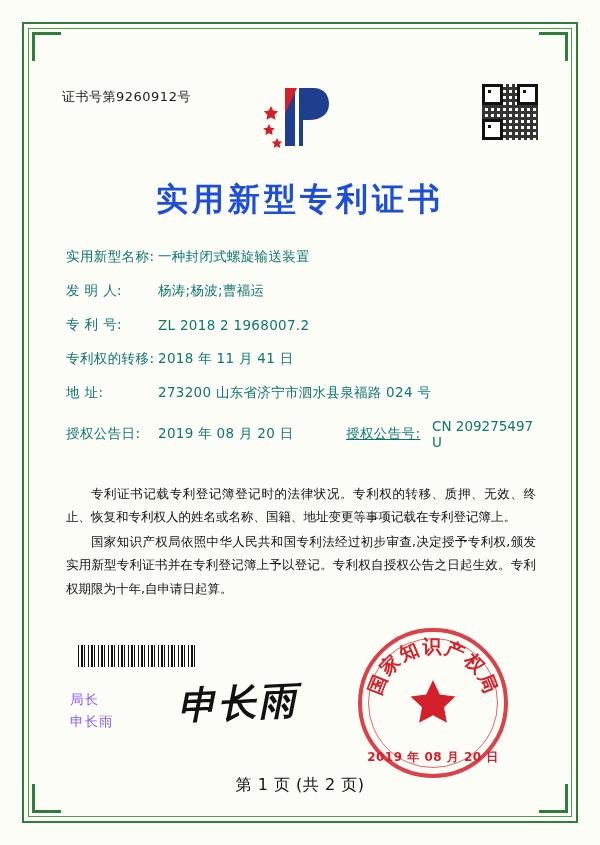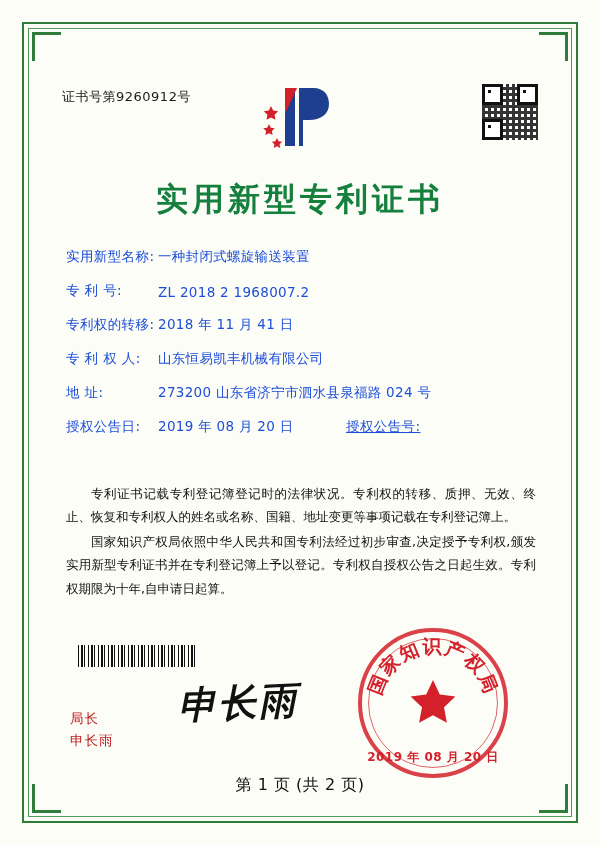--- a/index.html
+++ b/index.html
@@ -109,35 +109,35 @@
   .title {
     position: absolute;
     left: 0;
     right: 0;
     top: 178px;
     text-align: center;
     font-family: "DejaVu Serif", "Liberation Serif", serif;
     font-size: 32px;
     font-weight: bold;
     letter-spacing: 4px;
-    color: #15803d;
+    color: #1d4ed8;
   }
 
   .fields {
     position: absolute;
     left: 66px;
     top: 248px;
     right: 64px;
   }
   .field-row {
     display: flex;
-    align-items: flex-end;
+    align-items: center;
     margin-bottom: 16px;
     font-size: 13.5px;
-    color: #1d4ed8;
+    color: #0f766e;
   }
   .field-label {
     width: 92px;
     flex: none;
     letter-spacing: 0.4px;
   }
   .field-value {
     flex: 1;
     letter-spacing: 0.3px;
   }
@@ -181,23 +181,22 @@
       #111 3px 5px, transparent 5px 6px,
       #111 6px 7px, transparent 7px 10px);
   }
 
   .signer {
     position: absolute;
     left: 70px;
     top: 688px;
     font-size: 13.5px;
     line-height: 1.65;
-    color: #b91c1c;
+    color: #8b5cf6;
     letter-spacing: 1px;
-    margin-top: 19px;
   }
 
   .signature {
     position: absolute;
     left: 178px;
     top: 678px;
     font-family: "DejaVu Serif", "Liberation Serif", serif;
     font-size: 38px;
     font-style: italic;
     font-weight: bold;
@@ -319,39 +318,40 @@
   </div>
 
   <div class="title">实用新型专利证书</div>
 
   <div class="fields">
     <div class="field-row">
       <div class="field-label">实用新型名称:</div>
       <div class="field-value">一种封闭式螺旋输送装置</div>
     </div>
     <div class="field-row">
+      <div class="field-label">发 明 人:</div>
+      <div class="field-value">杨涛;杨波;曹福运</div>
+    </div>
+    <div class="field-row">
       <div class="field-label">专 利 号:</div>
       <div class="field-value">ZL 2018 2 1968007.2</div>
     </div>
     <div class="field-row">
       <div class="field-label">专利权的转移:</div>
       <div class="field-value">2018 年 11 月 41 日</div>
-    </div>
-    <div class="field-row">
-      <div class="field-label">专 利 权 人:</div>
-      <div class="field-value">山东恒易凯丰机械有限公司</div>
     </div>
     <div class="field-row">
       <div class="field-label">地 址:</div>
       <div class="field-value">273200 山东省济宁市泗水县泉福路 024 号</div>
     </div>
     <div class="field-row dual">
       <div class="field-label">授权公告日:</div>
       <div class="field-value">2019 年 08 月 20 日</div>
       <div class="field-label2">授权公告号:</div>
+      <div class="field-value2">CN 209275497 U</div>
     </div>
   </div>
 
   <div class="body-text">
     <p>专利证书记载专利登记簿登记时的法律状况。专利权的转移、质押、无效、终止、恢复和专利权人的姓名或名称、国籍、地址变更等事项记载在专利登记簿上。</p>
     <p>国家知识产权局依照中华人民共和国专利法经过初步审查,决定授予专利权,颁发实用新型专利证书并在专利登记簿上予以登记。专利权自授权公告之日起生效。专利权期限为十年,自申请日起算。</p>
   </div>
 
   <div class="barcode"></div>
 

